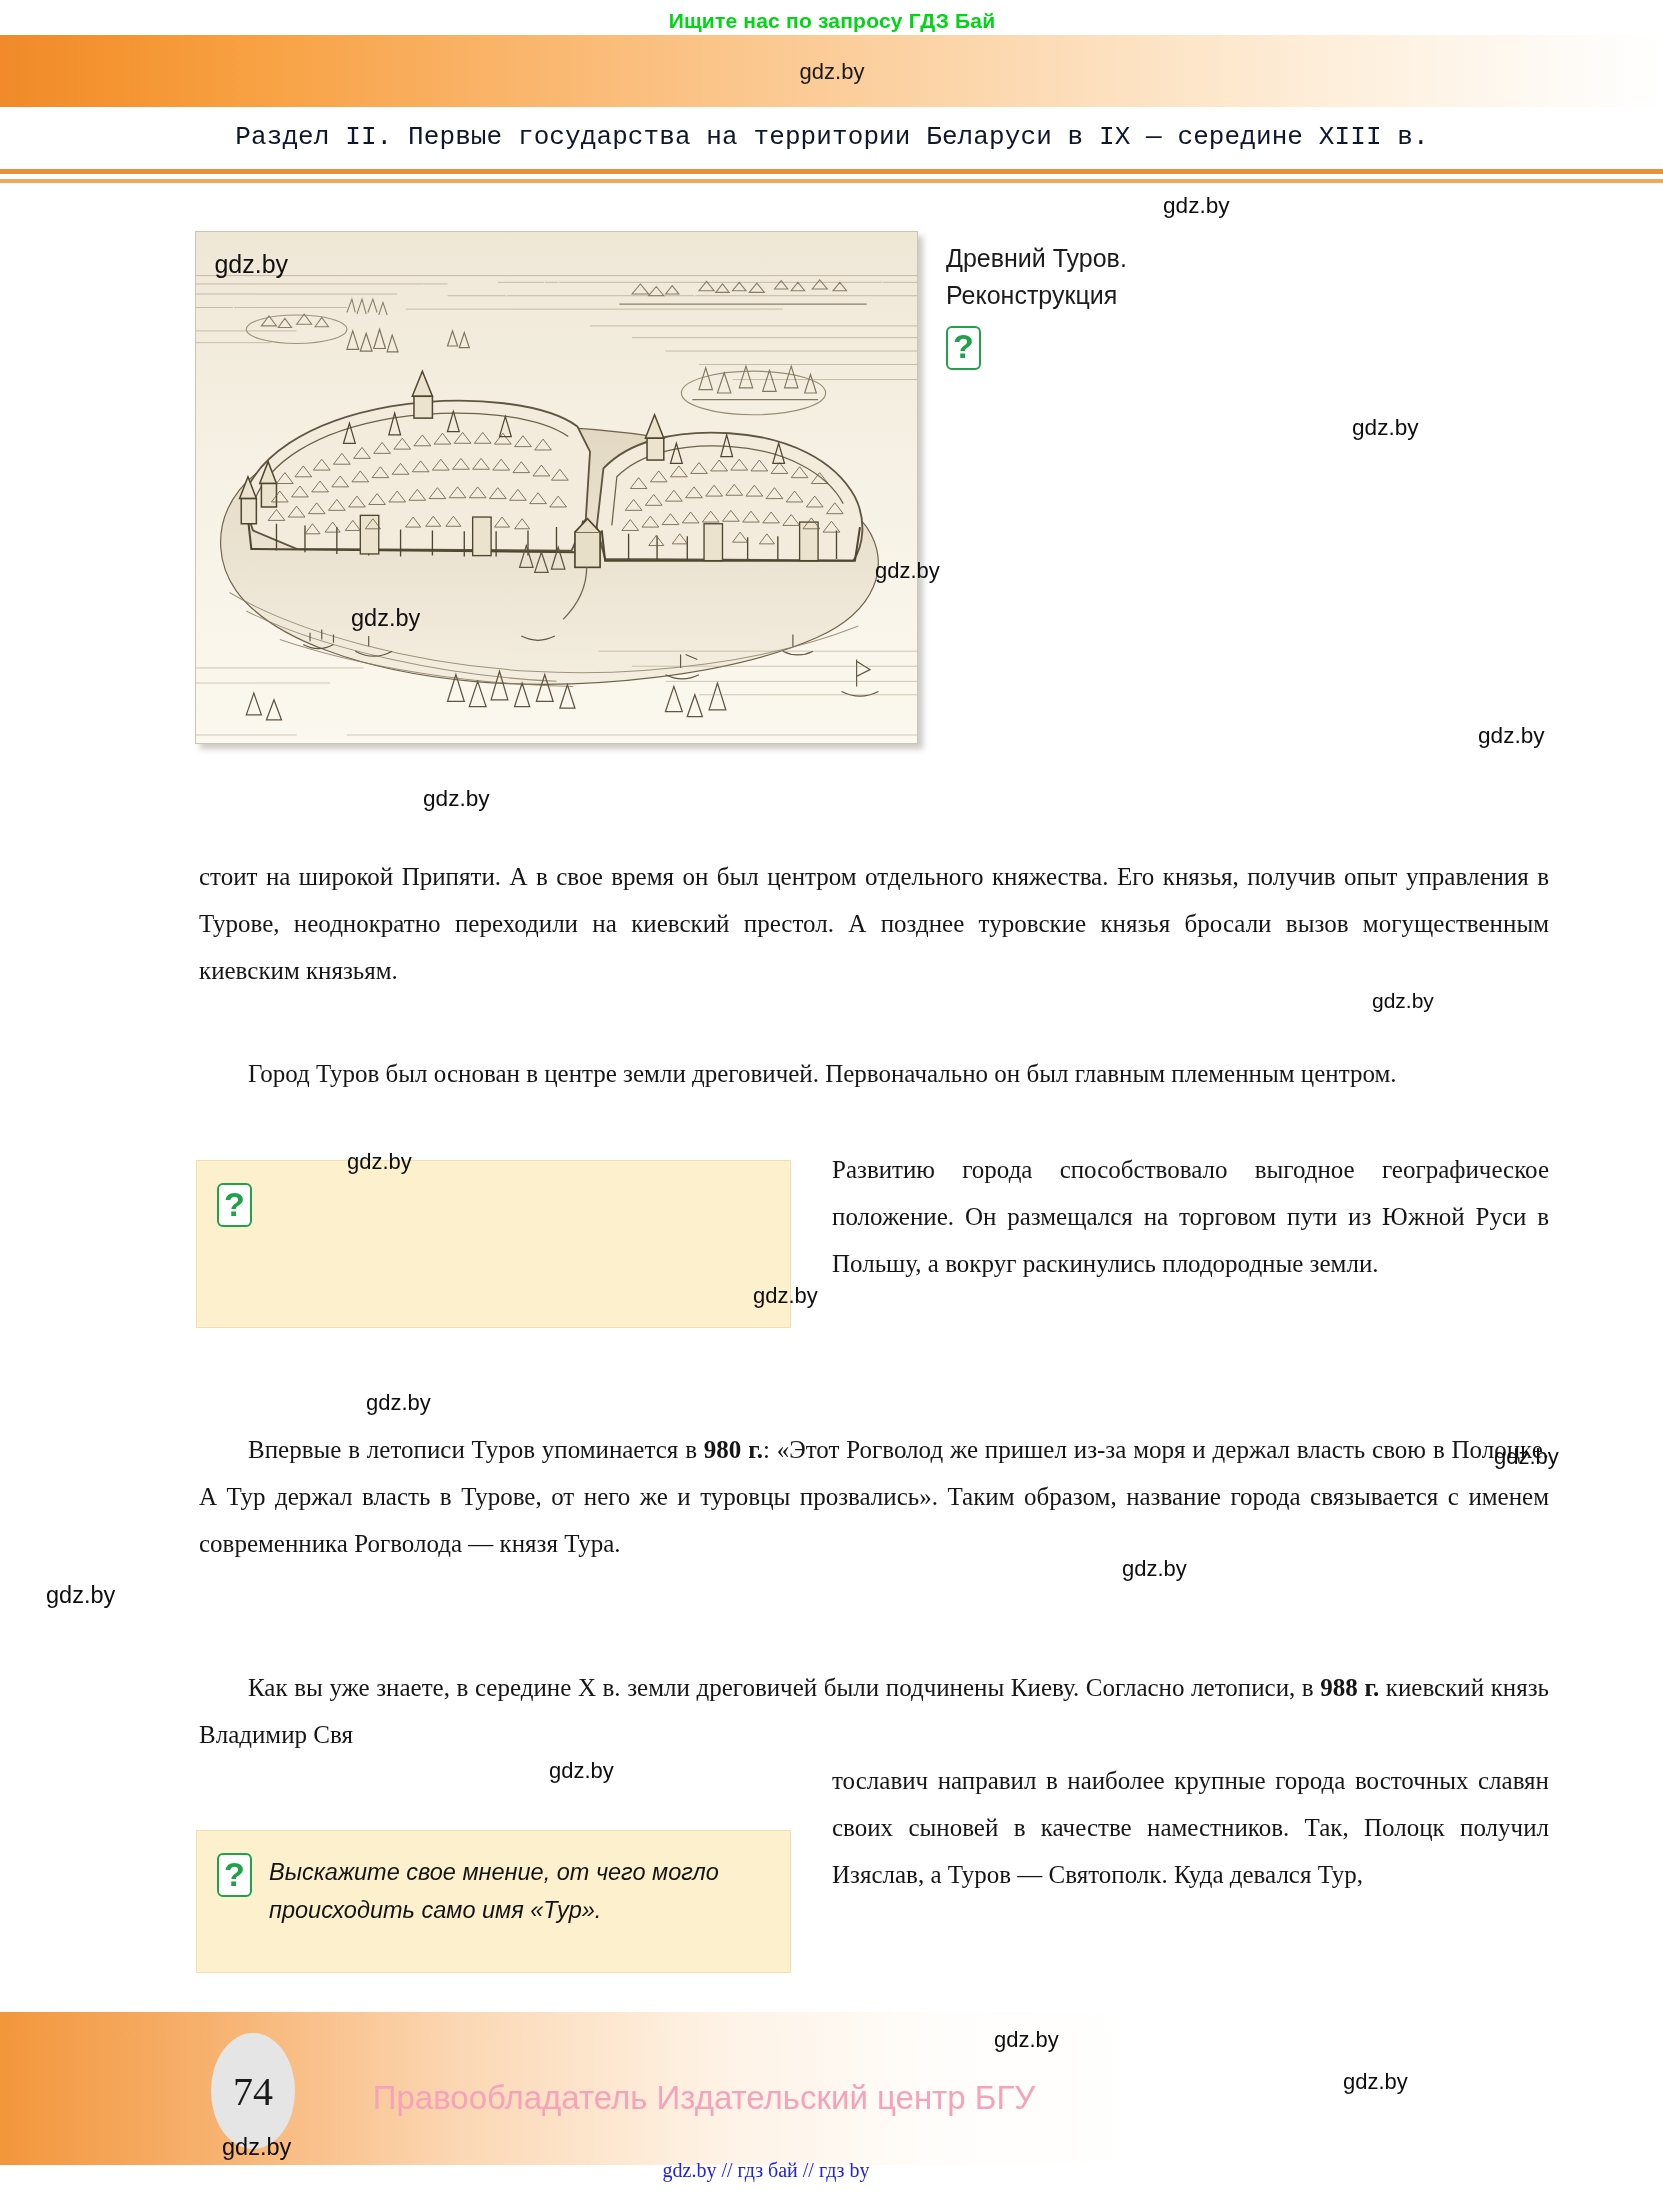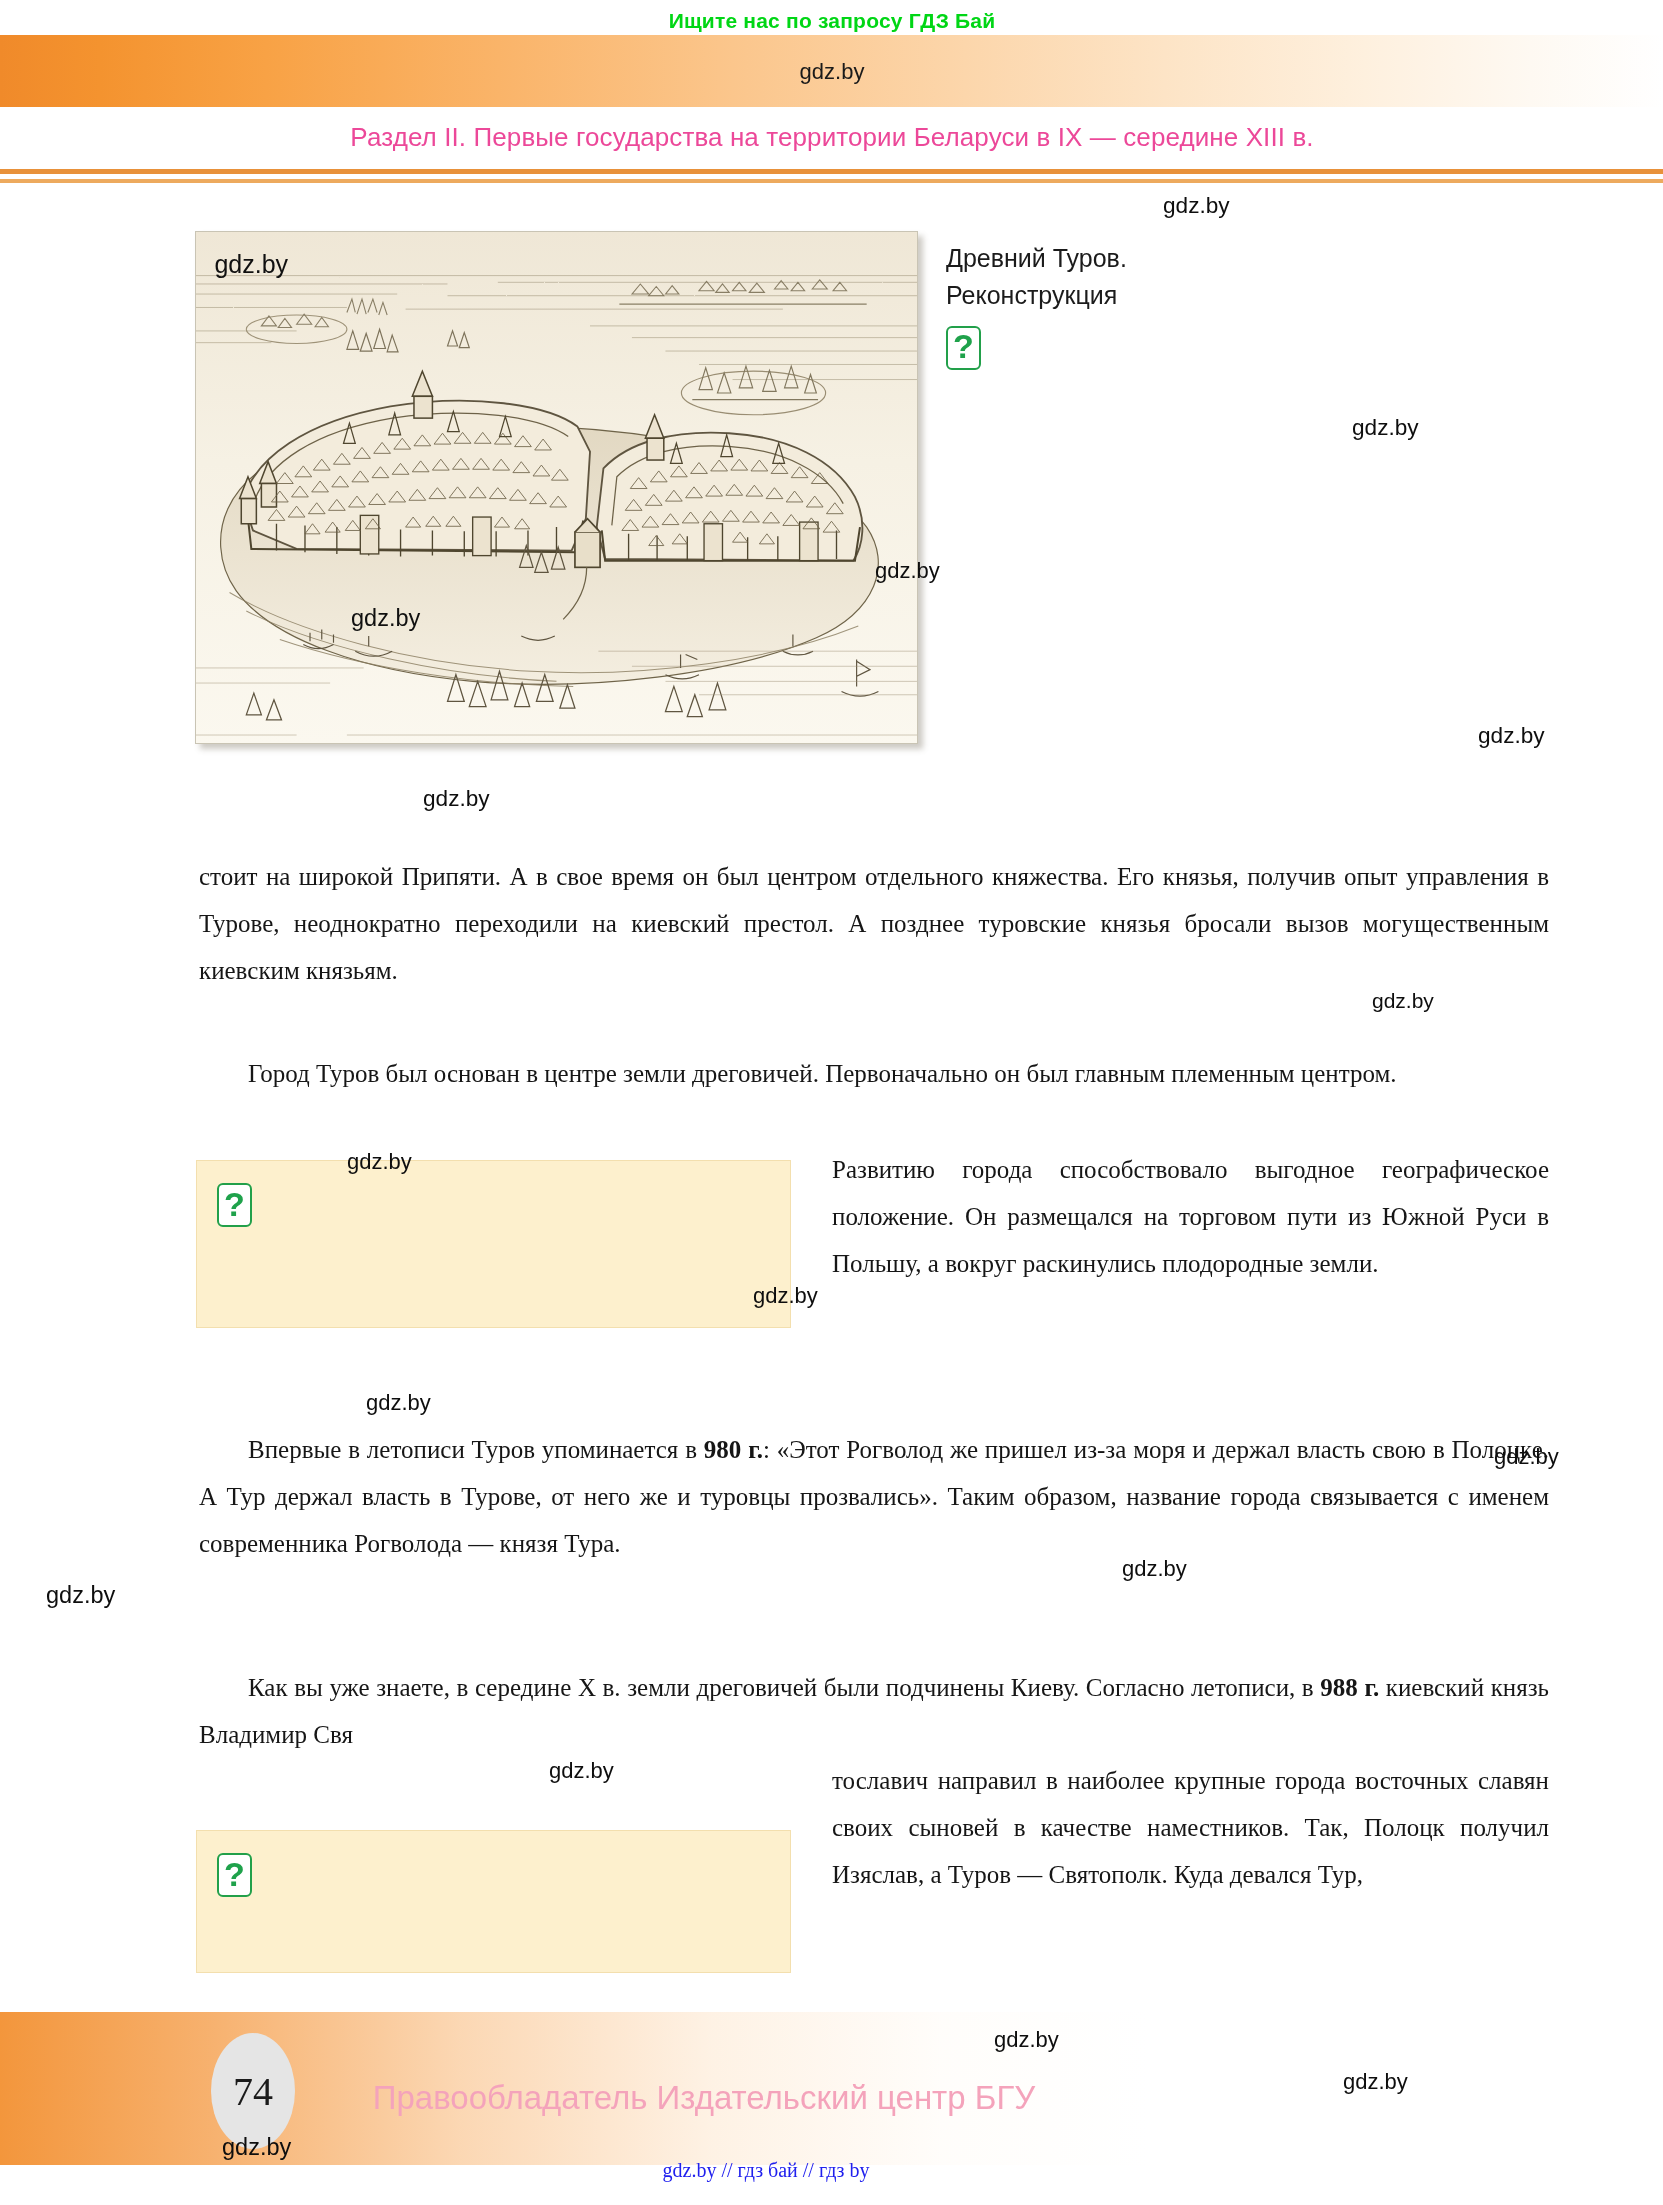--- a/index.html
+++ b/index.html
@@ -38,22 +38,22 @@
     font-family:"Liberation Sans", sans-serif;
     font-size:22px;color:#1a1a1a;white-space:nowrap;
   }
 
   
   .section-title-row{
     position:absolute;left:0;top:107px;width:1664px;height:60px;
     display:flex;align-items:center;justify-content:center;
   }
   .section-title{
-    font-family:Liberation Sans, sans-serif;
-    font-size:26px;color:#ec4899;white-space:nowrap;letter-spacing:0.1px;
+    font-family:Liberation Mono, monospace;
+    font-size:26px;color:#0f172a;white-space:nowrap;letter-spacing:0.1px;
   }
   .rule-thick{
     position:absolute;left:0;top:169px;width:1664px;height:5px;
     background:#e8913a;
   }
   .rule-thin{
     position:absolute;left:0;top:179px;width:1664px;height:4.2px;
     background:#edaa5e;
   }
 
@@ -394,20 +394,21 @@
 <p class="para p-full-4"><span class="ind"></span><span>Как вы уже знаете, в середине X в. земли дреговичей были подчи­нены Киеву. Согласно летописи, в </span><b>988 г.</b><span> киевский князь Владимир Свя­</span></p>
 
 <p class="para p-right-2">тославич направил в наиболее круп­ные города восточных славян своих сыновей в качестве наместников. Так, Полоцк получил Изяслав, а Ту­ров — Святополк. Куда девался Тур,</p>
 
 <div class="qbox qbox-1">
   <span class="q-icon">?</span>
 </div>
 
 <div class="qbox qbox-2">
   <span class="q-icon">?</span>
+  <span class="q-text">Выскажите свое мнение, от чего могло происходить само имя «Тур».</span>
 </div>
 
 <div class="footer-grad"></div>
 <div class="page-num-badge">
   <span class="page-num">74</span>
 </div>
 <div class="copyright">Правообладатель Издательский центр БГУ</div>
 <div class="bottom-links">gdz.by  //  гдз бай  //  гдз by</div>
 
 <span class="wm" style="left:1163px;top:193px;font-size:22.6px;">gdz.by</span>

